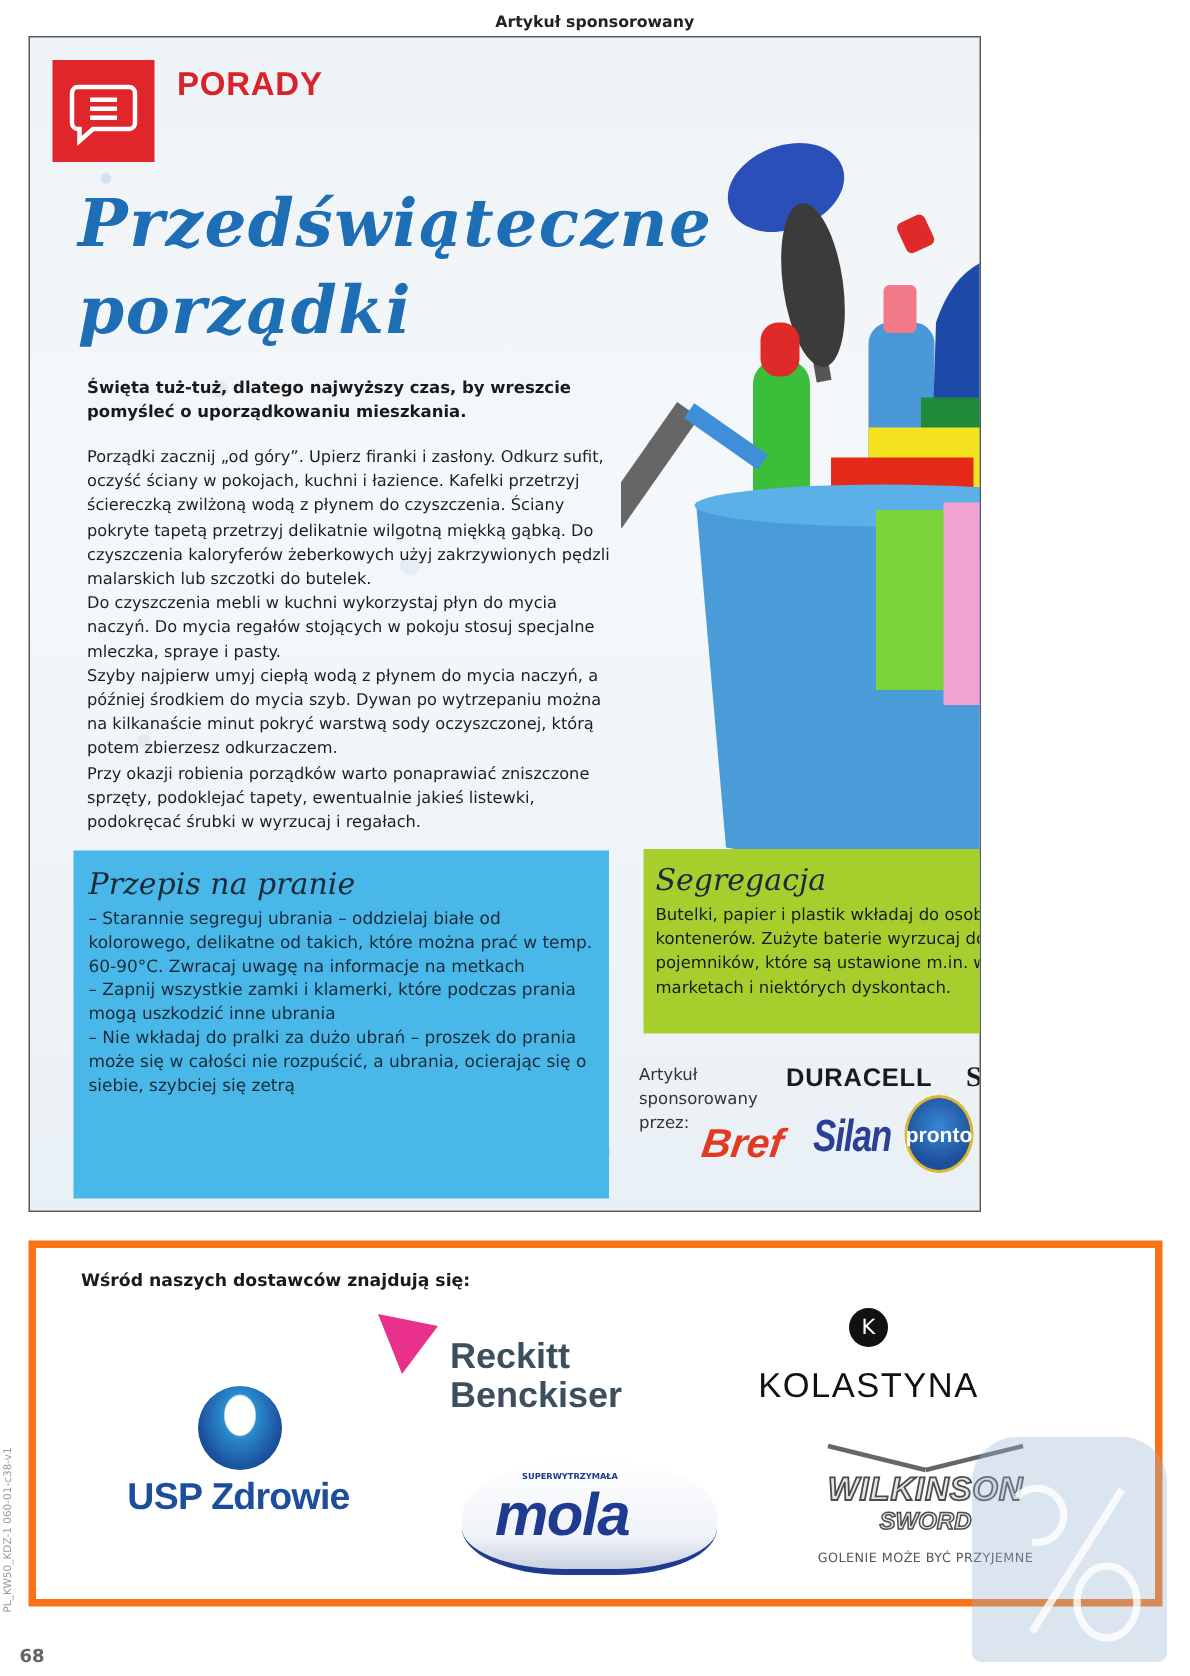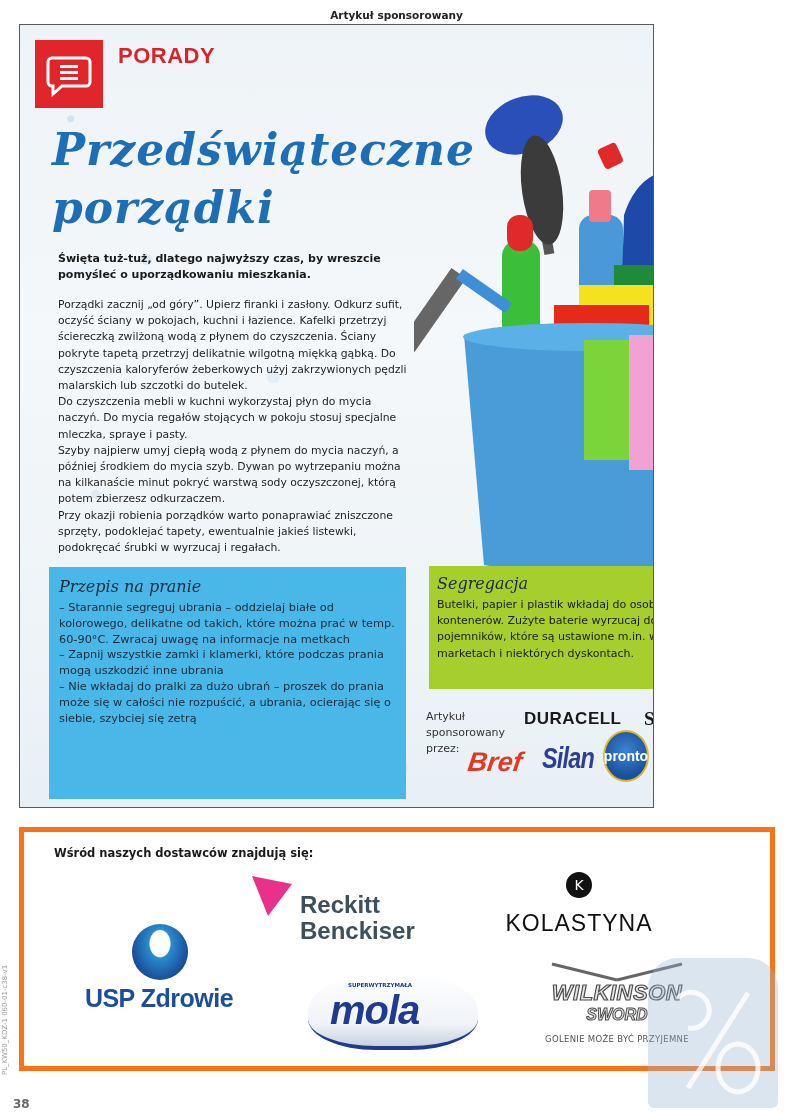--- a/index.html
+++ b/index.html
@@ -27,21 +27,21 @@
 
   .main-title { position: absolute; left: 32px; top: 96px; font-family: "DejaVu Serif", serif; font-style: italic; color: #1d6eb5; font-size: 44px; line-height: 58px; letter-spacing: 1px; }
 
   .intro { position: absolute; left: 38px; top: 226px; width: 354px; font-size: 11px; font-weight: bold; line-height: 16px; color: #1a1a1a; }
   .body-text { position: absolute; left: 38px; top: 272px; width: 356px; font-size: 10.8px; line-height: 16.2px; color: #1e1e1e; }
   .body-text p { margin: 0; }
 
   .illustration { position: absolute; left: 394px; top: 40px; width: 340px; height: 520px; }
 
   .box-blue { position: absolute; left: 29px; top: 542px; width: 357px; height: 232px; background: #49b8e8; padding: 10px 10px 0 10px; }
-  .box-title { font-family: "DejaVu Serif", serif; font-style: italic; font-size: 16px; color: #1a2a3a; margin-bottom: 4px; }
+  .box-title { font-family: "DejaVu Serif", serif; font-style: italic; font-size: 20px; color: #1a2a3a; margin-bottom: 4px; }
   .box-blue .box-text { font-size: 11.3px; line-height: 15.8px; color: #1a2a3a; }
 
   .box-green { position: absolute; left: 409px; top: 541px; width: 318px; height: 123px; background: #a6cf2e; padding: 8px 6px 0 8px; }
   .box-green .box-text { font-size: 11px; line-height: 16.2px; color: #1a1a1a; }
 
   .sponsor-caption { position: absolute; left: 406px; top: 684px; width: 80px; font-size: 11px; line-height: 16px; color: #333; }
   .logo { position: absolute; display: flex; align-items: center; justify-content: center; }
   .logo-duracell { left: 504px; top: 684px; font-family: "Liberation Sans", sans-serif; font-weight: bold; font-size: 17px; color: #1a1a1a; letter-spacing: 0.5px; }
   .logo-sidolux { left: 624px; top: 683px; font-family: "Liberation Serif", serif; font-weight: bold; font-size: 19px; color: #1a1a1a; letter-spacing: 1px; }
   .logo-bref { left: 448px; top: 722px; font-family: "Liberation Sans", sans-serif; font-weight: bold; font-style: italic; font-size: 27px; color: #e23a22; transform: skewX(-8deg); }
@@ -211,13 +211,13 @@
 
 <div class="watermark">
   <svg width="130" height="150" viewBox="0 0 130 150">
     <path d="M30 40 a18 18 0 1 1 10 30" fill="none" stroke="#fff" stroke-width="5" opacity="0.8"></path>
     <line x1="100" y1="35" x2="40" y2="130" stroke="#fff" stroke-width="5" opacity="0.8"></line>
     <ellipse cx="90" cy="110" rx="20" ry="24" fill="none" stroke="#fff" stroke-width="5" opacity="0.8"></ellipse>
   </svg>
 </div>
 
 <div class="side-code">PL_KW50_KDZ-1 060-01-c38-v1</div>
-<div class="page-number">38</div>
+<div class="page-number">68</div>
 
 </body></html>

